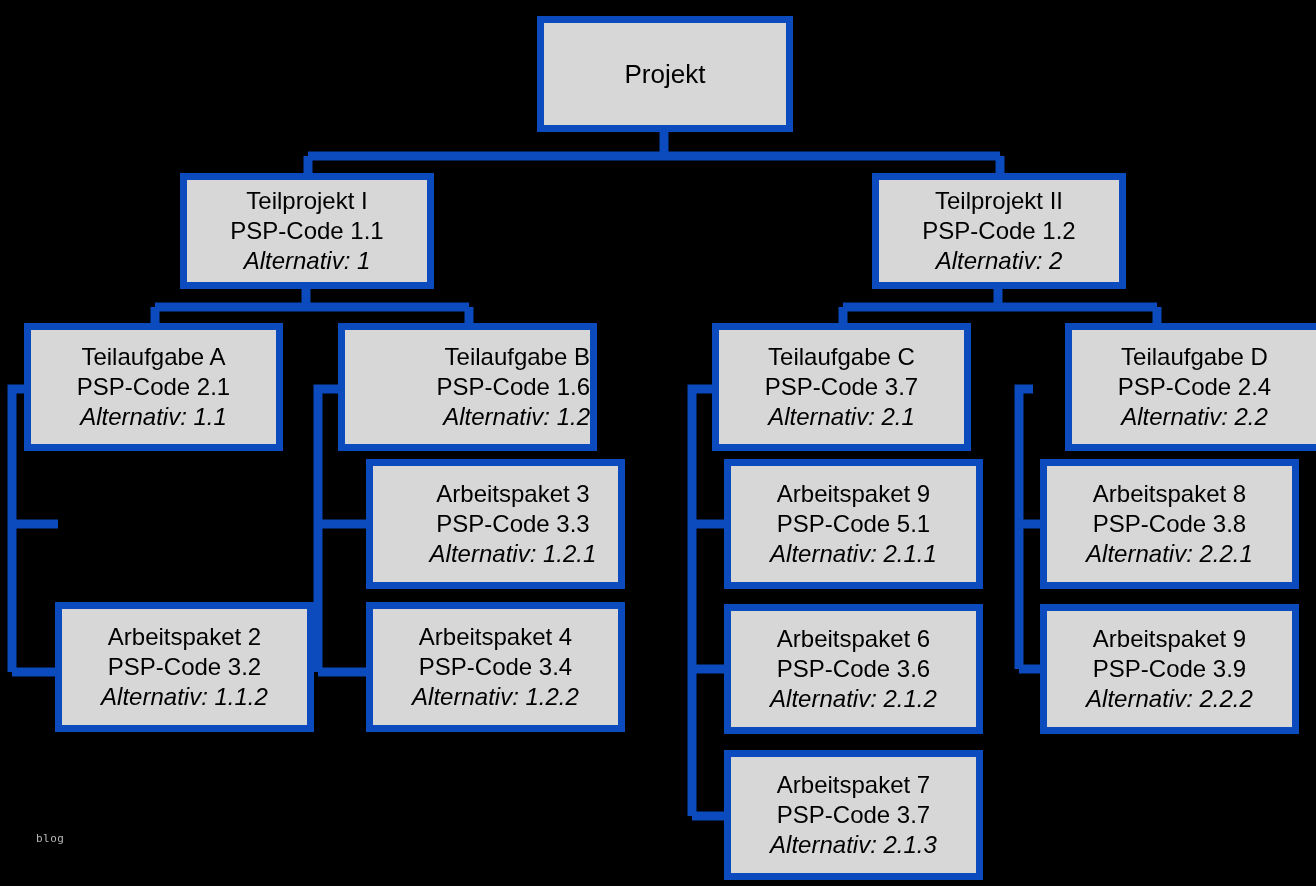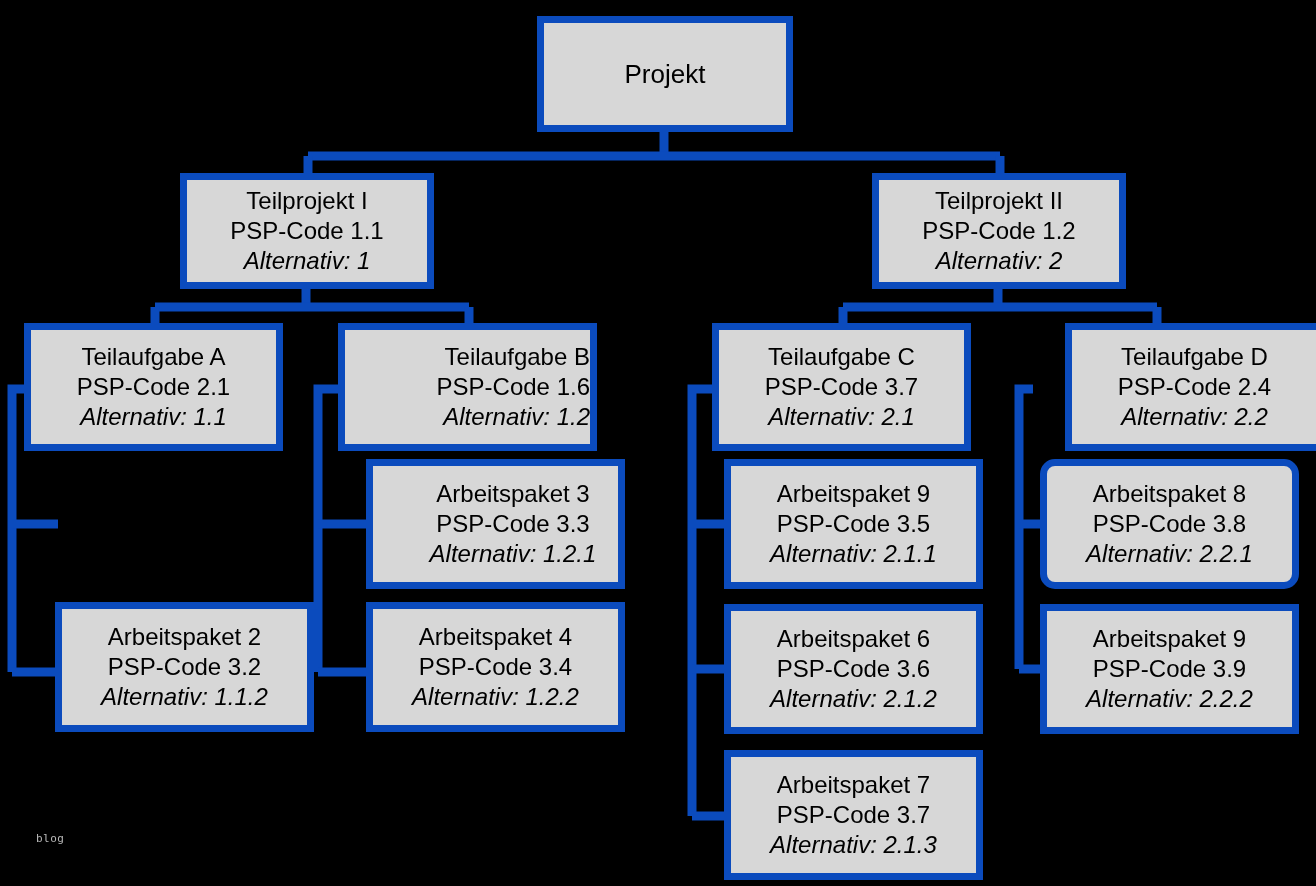--- a/index.html
+++ b/index.html
@@ -165,37 +165,37 @@
   </div>
 
   <div class="node" style="left:366px; top:602px; width:259px; height:130px;">
     <span class="ln">Arbeitspaket 4</span>
     <span class="ln">PSP-Code 3.4</span>
     <span class="ln alt">Alternativ: 1.2.2</span>
   </div>
 
   <div class="node" style="left:724px; top:459px; width:259px; height:130px;">
     <span class="ln">Arbeitspaket 9</span>
-    <span class="ln">PSP-Code 3.5</span>
+    <span class="ln">PSP-Code 5.1</span>
     <span class="ln alt">Alternativ: 2.1.1</span>
   </div>
 
   <div class="node" style="left:724px; top:604px; width:259px; height:130px;">
     <span class="ln">Arbeitspaket 6</span>
     <span class="ln">PSP-Code 3.6</span>
     <span class="ln alt">Alternativ: 2.1.2</span>
   </div>
 
   <div class="node" style="left:724px; top:750px; width:259px; height:130px;justify-content:center;">
     <span class="ln">Arbeitspaket 7</span>
     <span class="ln">PSP-Code 3.7</span>
     <span class="ln alt">Alternativ: 2.1.3</span>
   </div>
 
-  <div class="node" style="left:1040px; top:459px; width:259px; height:130px;border-radius:15px;">
+  <div class="node" style="left:1040px; top:459px; width:259px; height:130px;">
     <span class="ln">Arbeitspaket 8</span>
     <span class="ln">PSP-Code 3.8</span>
     <span class="ln alt">Alternativ: 2.2.1</span>
   </div>
 
   <div class="node" style="left:1040px; top:604px; width:259px; height:130px;">
     <span class="ln">Arbeitspaket 9</span>
     <span class="ln">PSP-Code 3.9</span>
     <span class="ln alt">Alternativ: 2.2.2</span>
   </div>

